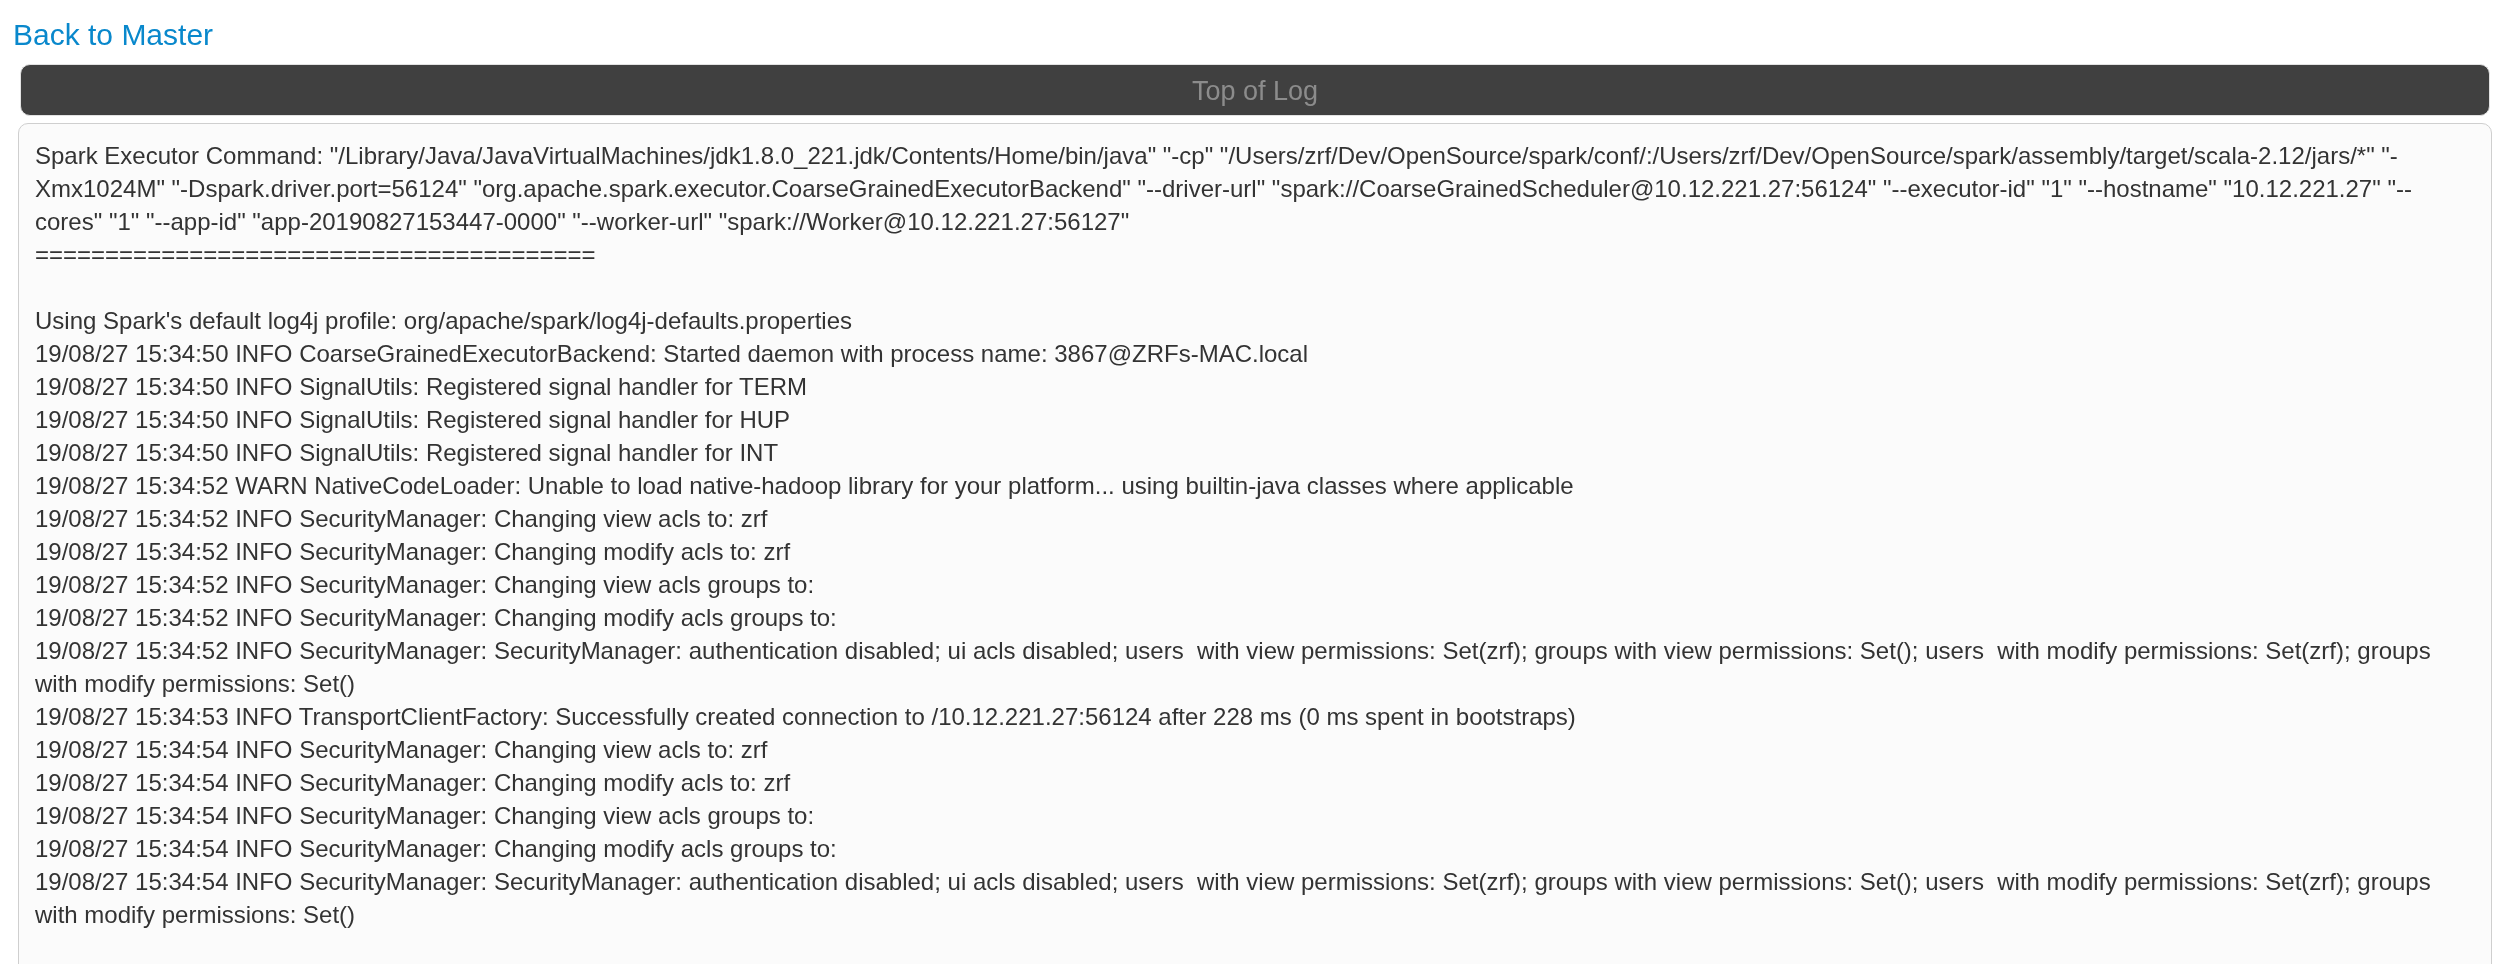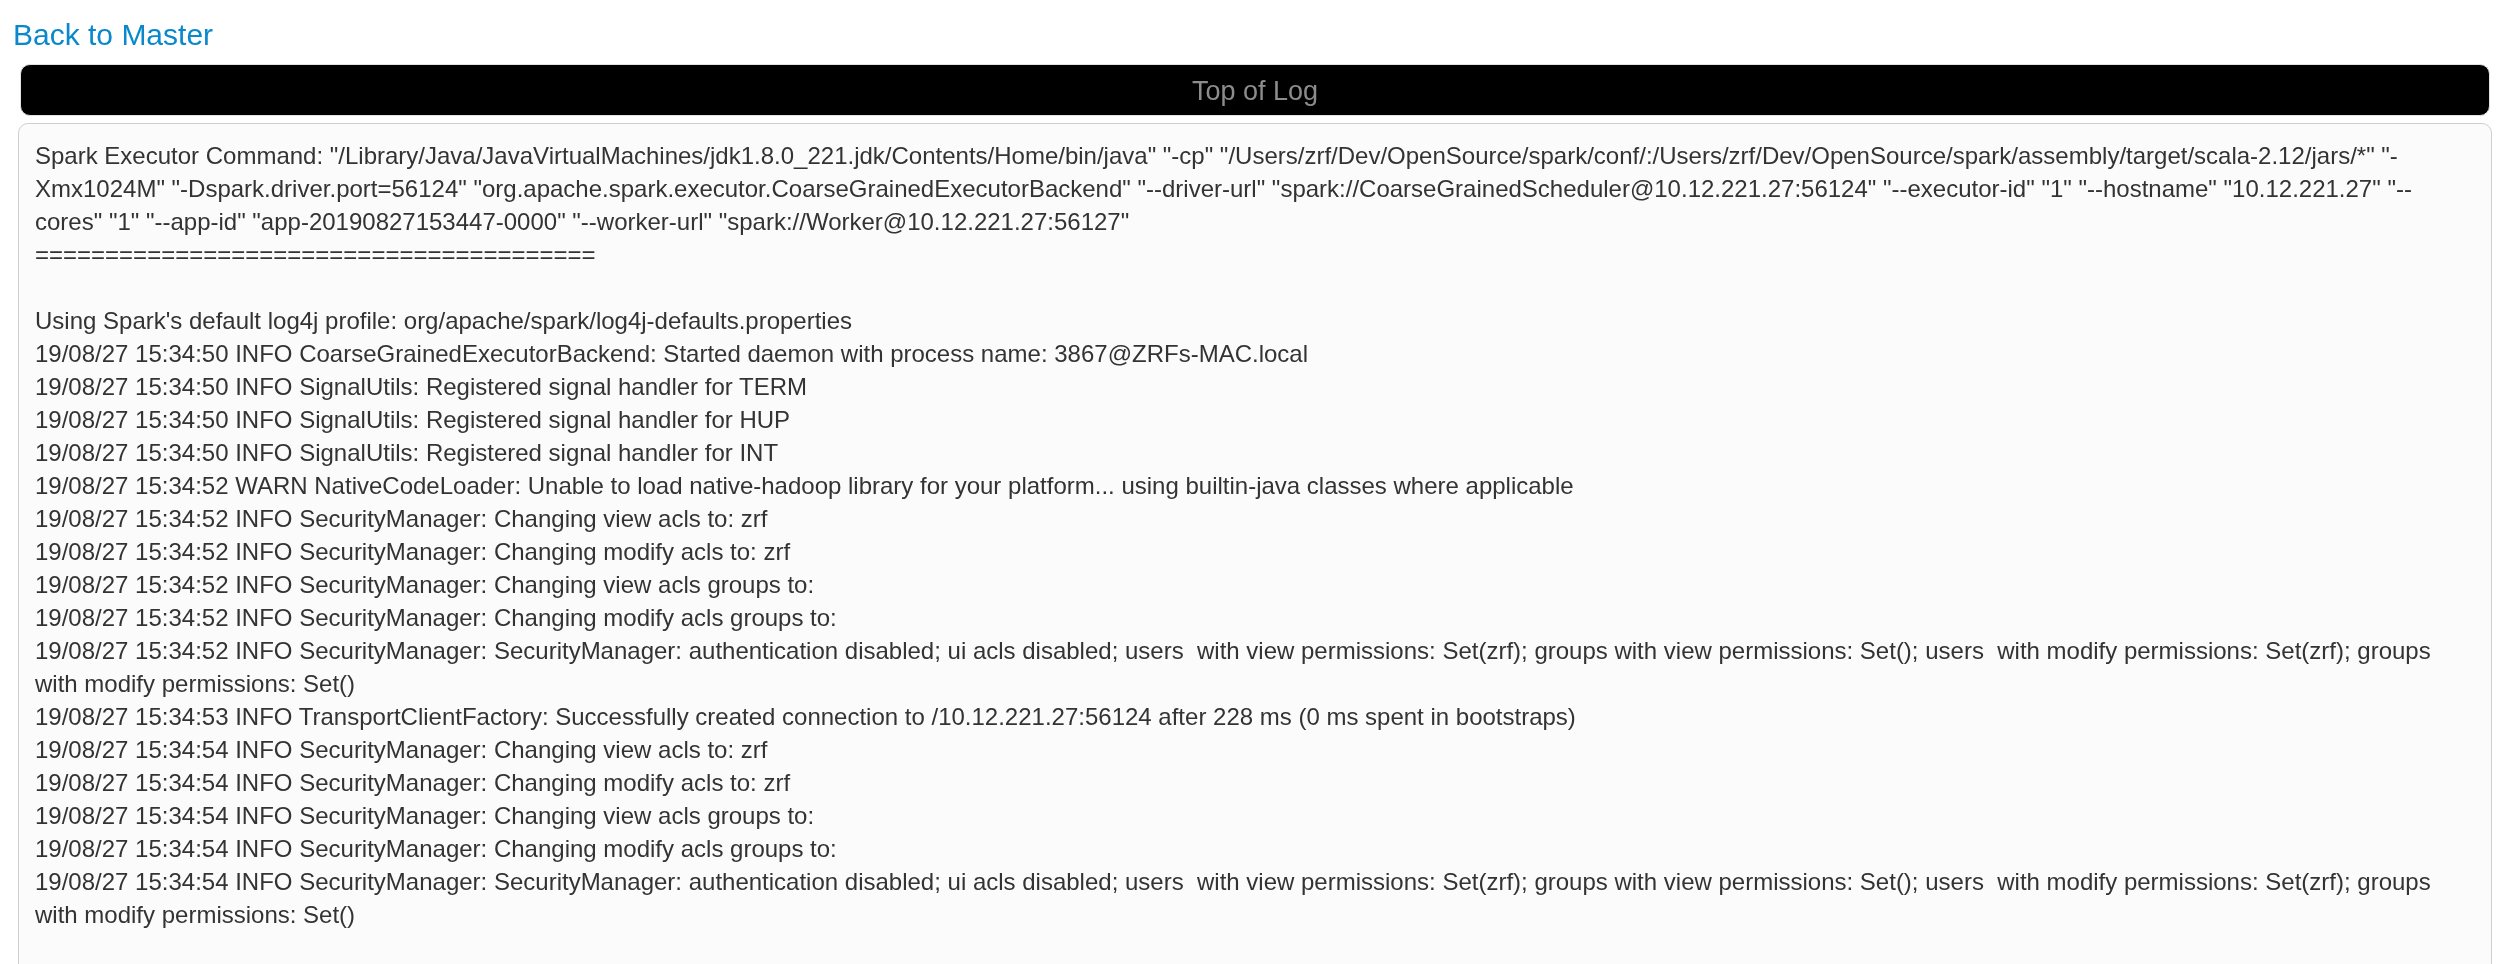--- a/index.html
+++ b/index.html
@@ -26,21 +26,21 @@
   }
   .byte-range {
     margin: 30px 0 18px 10px;
     font-size: 29px;
     line-height: 34px;
     color: #2f2f2f;
   }
   .log-header {
     margin: 0 20px;
     height: 52px;
-    background: #000000;
+    background: #404040;
     border: 1px solid #e2e2e2;
     border-radius: 10px;
     text-align: center;
     line-height: 52px;
     font-size: 27px;
     color: #8c8c8c;
     cursor: pointer;
     box-sizing: border-box;
   }
   .log-box {

